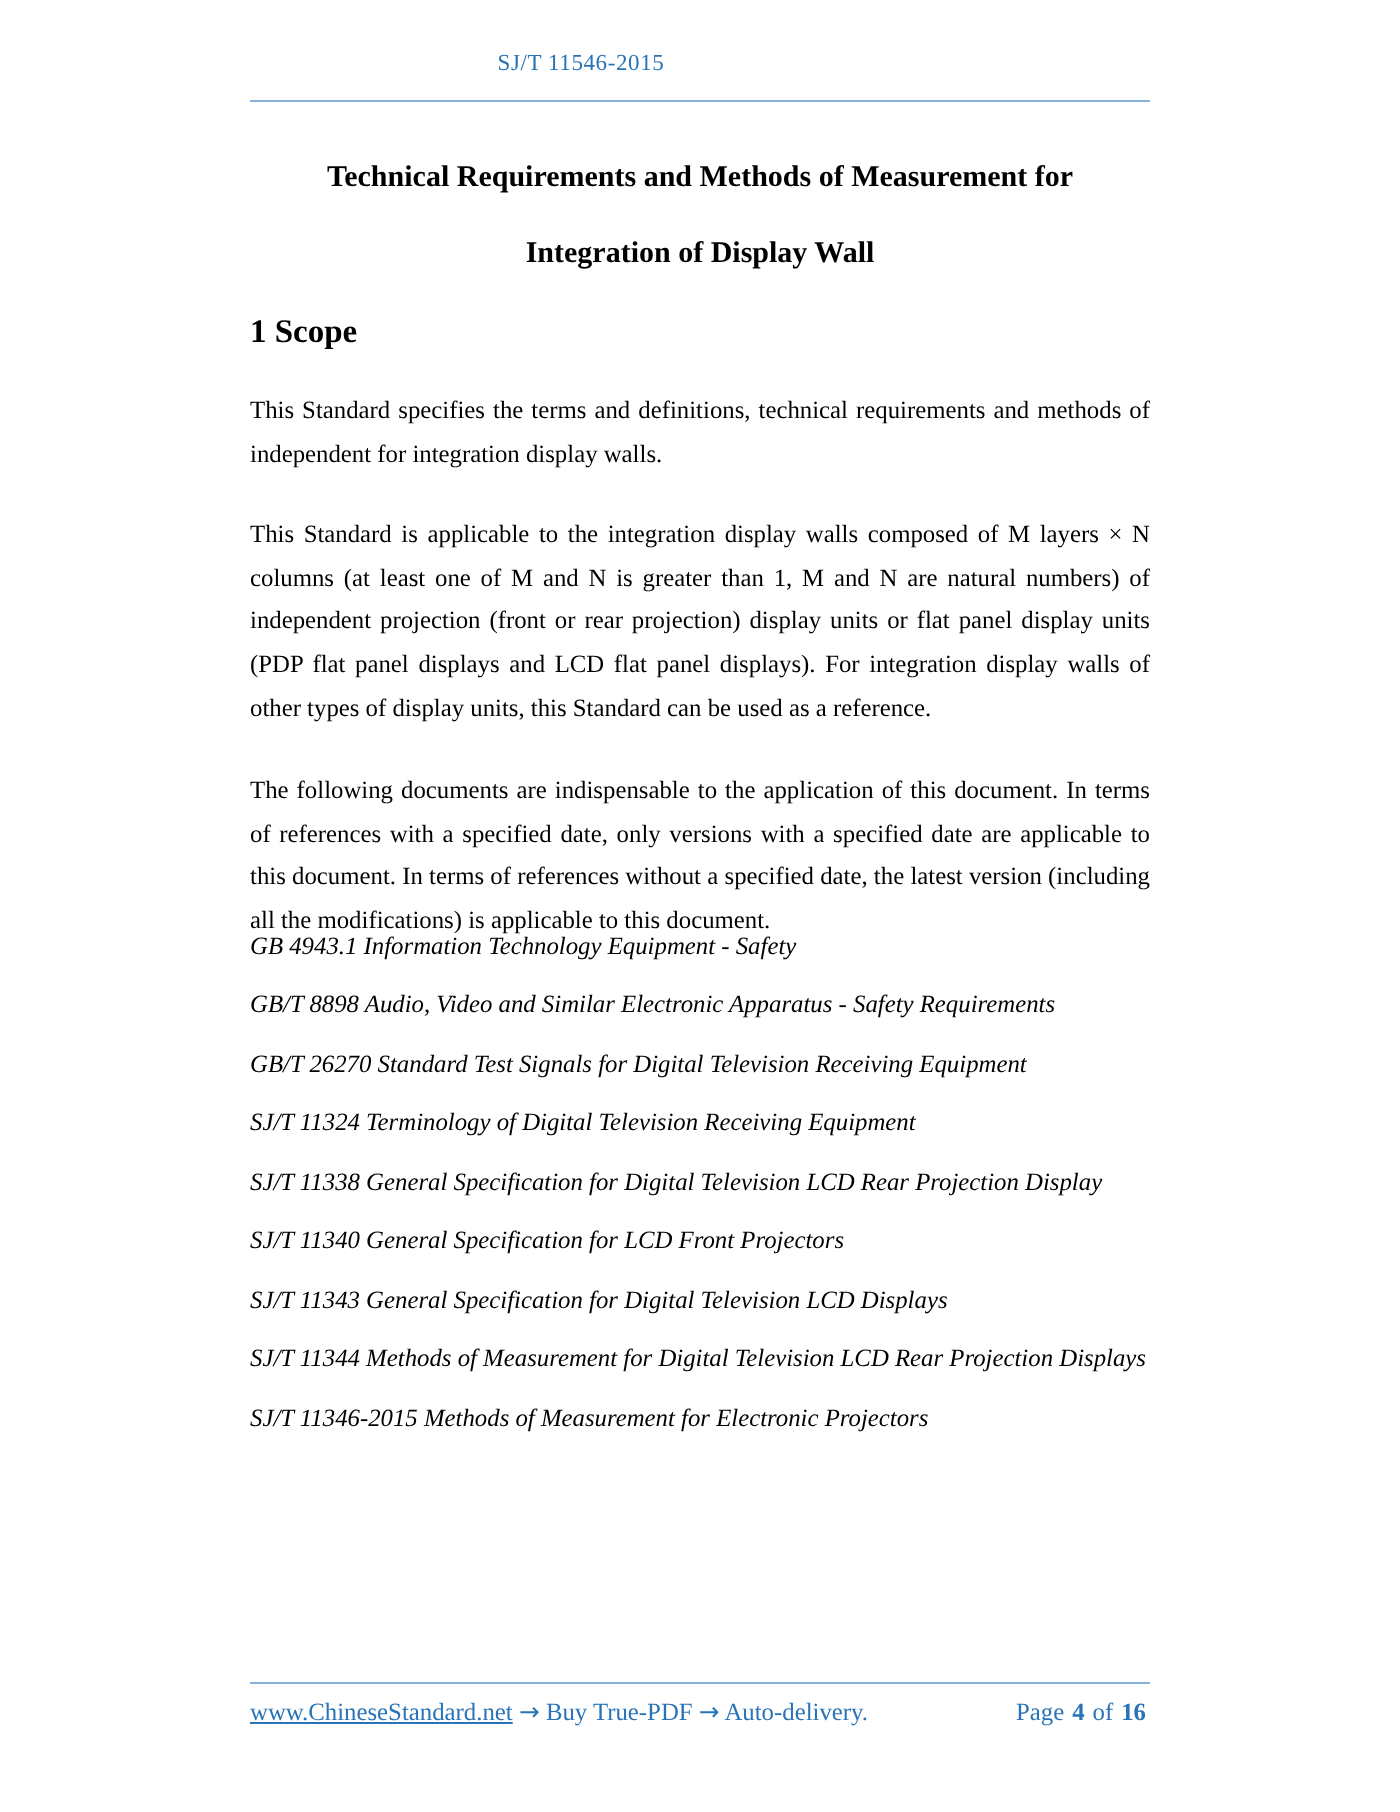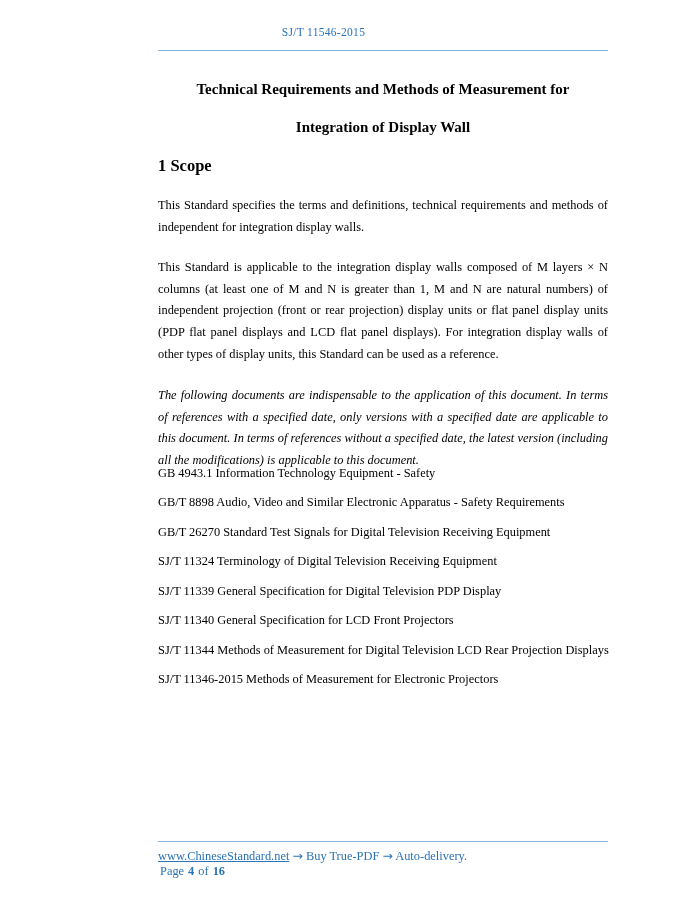--- a/index.html
+++ b/index.html
@@ -2,21 +2,21 @@
 <html><head>
 <meta charset="utf-8">
 <style>
   html, body { margin: 0; padding: 0; }
   body {
     width: 700px; height: 906px;
     background: #ffffff;
     font-family: "Liberation Serif", serif;
     color: #000000;
   }
-  .page { position: relative; width: 581px; height: 906px; overflow: hidden; background: #ffffff; margin-left: 33px; }
+  .page { position: relative; width: 581px; height: 906px; overflow: hidden; background: #ffffff; }
 
   .doc-header {
     position: absolute; top: 26px; left: 0; width: 100%;
     text-align: center; font-size: 11.5px; letter-spacing: 0.3px;
     color: #2973b7;
   }
 
   .rule { position: absolute; left: 125px; width: 450px; height: 1px; background: #85b2da; }
   .rule-top { top: 50px; }
   .rule-bottom { top: 841px; }
@@ -34,32 +34,32 @@
   }
   .h-scope { top: 156px; }
   .h-norm  { top: 347px; }
 
   .body-para {
     position: absolute; left: 125px; width: 450px; margin: 0;
     font-size: 12.4px; line-height: 21.7px; text-align: justify;
   }
   .p1 { top: 195px; }
   .p2 { top: 257px; }
-  .p3 { top: 385px; font-style: italic; }
+  .p3 { top: 385px; }
 
-  .refs { position: absolute; left: 125px; top: 466px; width: 470px; }
+  .refs { position: absolute; left: 125px; top: 466px; width: 470px; font-style: italic; }
   .ref {
     margin: 0 0 14.9px 0;
     font-size: 12.4px; line-height: 14.6px; white-space: nowrap;
   }
 
   .doc-footer {
     position: absolute; top: 848px; left: 125px; width: 450px;
     display: flex; justify-content: space-between; align-items: baseline;
-    font-size: 12.4px; color: #2973b7; flex-direction: column;
+    font-size: 12.4px; color: #2973b7;
   }
   .footer-left { white-space: nowrap; }
   .footer-link { color: #2973b7; text-decoration: underline; cursor: pointer; }
   .arrow { font-family: "DejaVu Sans", sans-serif; color: #2973b7; }
   .footer-right { white-space: nowrap; }
   .footer-right .pg-num { font-weight: bold; margin: 0 2px; }
   .footer-right .pg-word { margin: 0 2px; }
 </style>
 </head>
 <body>
@@ -84,22 +84,23 @@
   <p class="body-para p2">This Standard is applicable to the integration display walls composed of M layers × N columns (at least one of M and N is greater than 1, M and N are natural numbers) of independent projection (front or rear projection) display units or flat panel display units (PDP flat panel displays and LCD flat panel displays). For integration display walls of other types of display units, this Standard can be used as a reference.</p>
 
 
   <p class="body-para p3">The following documents are indispensable to the application of this document. In terms of references with a specified date, only versions with a specified date are applicable to this document. In terms of references without a specified date, the latest version (including all the modifications) is applicable to this document.</p>
 
   <div class="refs">
     <p class="ref">GB 4943.1 Information Technology Equipment - Safety</p>
     <p class="ref">GB/T 8898 Audio, Video and Similar Electronic Apparatus - Safety Requirements</p>
     <p class="ref">GB/T 26270 Standard Test Signals for Digital Television Receiving Equipment</p>
     <p class="ref">SJ/T 11324 Terminology of Digital Television Receiving Equipment</p>
-    <p class="ref">SJ/T 11339 General Specification for Digital Television PDP Display</p>
+    <p class="ref">SJ/T 11338 General Specification for Digital Television LCD Rear Projection Display</p>
     <p class="ref">SJ/T 11340 General Specification for LCD Front Projectors</p>
+    <p class="ref">SJ/T 11343 General Specification for Digital Television LCD Displays</p>
     <p class="ref">SJ/T 11344 Methods of Measurement for Digital Television LCD Rear Projection Displays</p>
     <p class="ref">SJ/T 11346-2015 Methods of Measurement for Electronic Projectors</p>
   </div>
 
   <div class="rule rule-bottom"></div>
 
   <div class="doc-footer">
     <div class="footer-left">
       <a class="footer-link">www.ChineseStandard.net</a>
       <span class="arrow">→</span>

